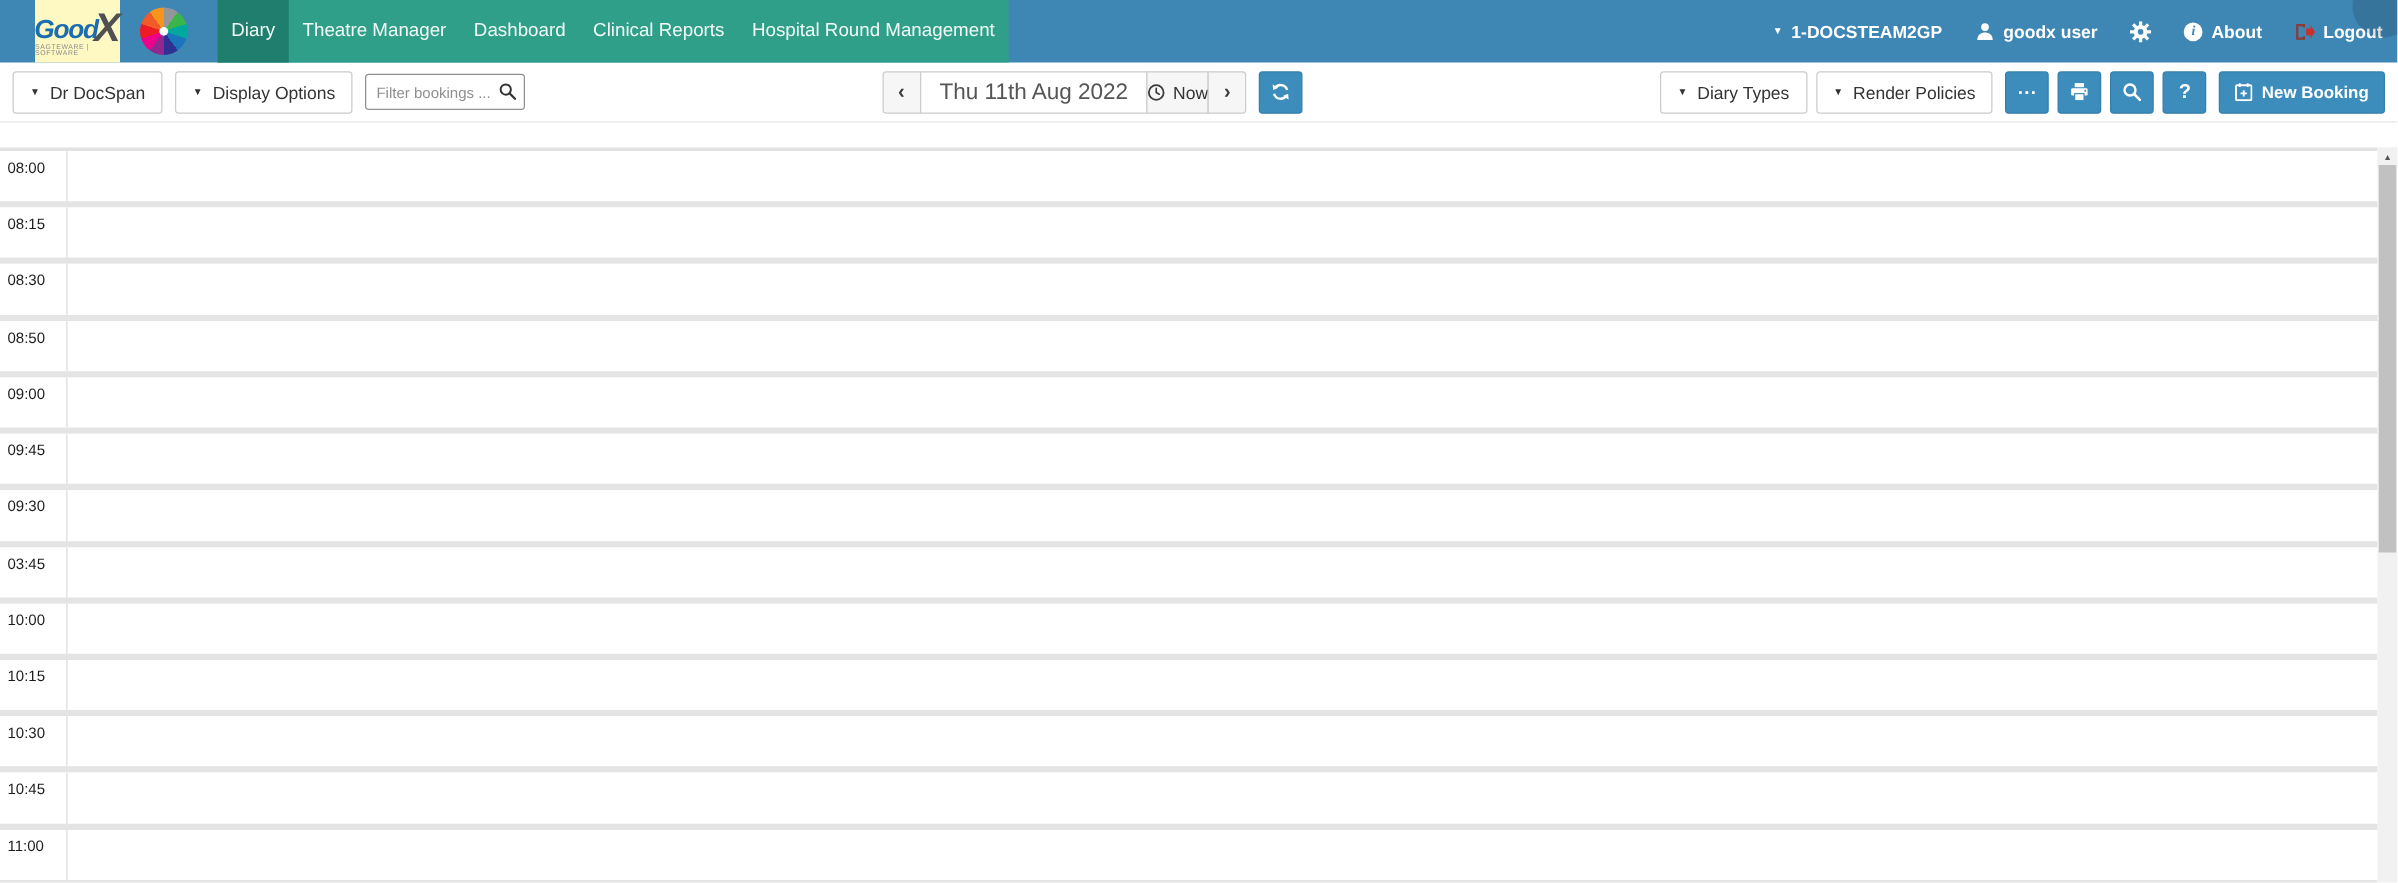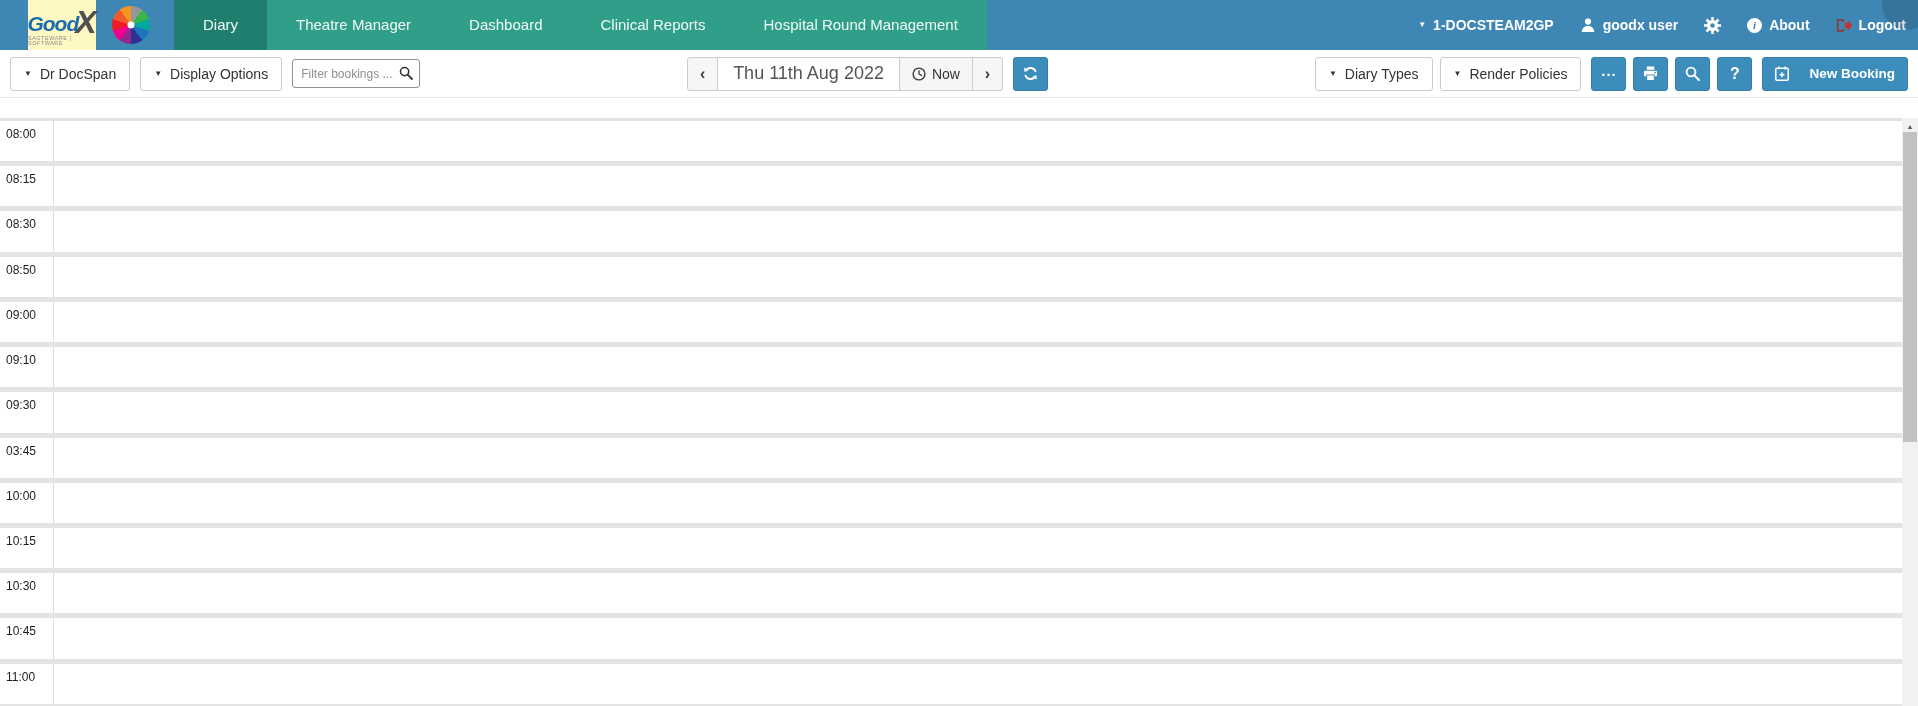--- a/index.html
+++ b/index.html
@@ -25,21 +25,21 @@
   .logo-x{font-style:italic;font-weight:700;font-size:32px;color:#4f5052;margin-left:-3px;margin-bottom:-4px;}
   .logo-tagline{font-size:5.5px;color:#8a8a8a;letter-spacing:.5px;margin-top:2px;}
   .wheel{align-self:center;margin:0 24px 0 16px;width:38px;height:38px;border-radius:50%;
     position:relative;cursor:pointer;
     background:conic-gradient(#959699 0 36deg,#39b54a 36deg 72deg,#00a99d 72deg 108deg,
       #1b75bc 108deg 144deg,#2e3192 144deg 180deg,#92278f 180deg 216deg,#ec008c 216deg 252deg,
       #ed1c24 252deg 288deg,#f15a29 288deg 324deg,#f7941d 324deg 360deg);}
   .wheel-center{position:absolute;left:50%;top:50%;width:7px;height:7px;border-radius:50%;
     background:#fff;transform:translate(-50%,-50%);}
   .main-nav{display:flex;background:var(--nav-green);}
-  .nav-item{display:block;padding:0 29px;line-height:50px;font-size:15px;color:#f2faf7;
+  .nav-item{display:block;padding:0 11px;line-height:50px;font-size:15px;color:#f2faf7;
     text-decoration:none;cursor:pointer;white-space:nowrap;}
   .nav-item.active{background:var(--nav-active-green);}
   .topbar-spacer{flex:1;}
   .topbar-right{display:flex;align-items:center;gap:26px;padding-right:12px;font-size:14px;font-weight:600;}
   .tb-item{display:flex;align-items:center;gap:7px;cursor:pointer;white-space:nowrap;}
   .caret{font-size:8px;line-height:1;}
   .ticon{display:inline-flex;align-items:center;justify-content:center;}
   .info-badge{width:15px;height:15px;border-radius:50%;background:#fff;color:var(--topbar-blue);
     font-family:"Liberation Serif",serif;font-weight:700;font-style:italic;font-size:11px;
     display:inline-flex;align-items:center;justify-content:center;}
@@ -63,28 +63,28 @@
   .filter-search-icon{position:absolute;right:7px;top:7px;}
 
   .center-group{margin:0 auto;display:flex;align-items:center;}
   .btn-group{display:flex;}
   .btn-group .btn{border-radius:0;margin-left:-1px;}
   .btn-group .btn:first-child{border-radius:3px 0 0 3px;margin-left:0;}
   .btn-group .btn:last-child{border-radius:0 3px 3px 0;}
   .btn-lightgray{background:#f6f6f6;}
   .btn-chevron{width:31px;font-size:16px;font-weight:700;color:#3a3a3a;}
   .date-btn{padding:0 15px;font-size:18px;color:#555;justify-content:center;}
-  .now-btn{padding:0 12px;gap:6px;font-size:14px;color:#333;}
+  .now-btn{padding:0 0;gap:6px;font-size:14px;color:#333;}
 
   .btn-blue{background:var(--accent-blue);border-color:var(--accent-blue-border);color:#fff;}
   .btn-icon{width:35px;padding:0;}
   .btn-sm-gap{margin-left:7px;}
   .more-dots{font-weight:700;font-size:15px;letter-spacing:1px;margin-top:-6px;}
   .qmark{font-weight:700;font-size:16px;}
-  .new-booking{padding:0 12px;gap:20px;font-size:13.5px;font-weight:600;}
+  .new-booking{padding:0 12px;gap:7px;font-size:13.5px;font-weight:600;}
 
   
   .calendar{position:relative;height:608px;}
   .grid{margin-top:20px;border-top:3px solid var(--grid-line);width:calc(100% - 16px);}
   .slot-row{display:flex;height:45.23px;border-bottom:5px solid #e4e4e4;background:#fff;justify-content:center;}
   .time-cell{width:54px;border-right:1px solid #ddd;padding:6px 0 0 6px;
     font-size:12px;color:#1c1c1c;}
   .slot-cell{flex:1;cursor:pointer;}
 
   .vscrollbar{position:absolute;top:0;right:0;bottom:0;width:16px;background:#f1f1f1;}
@@ -282,21 +282,21 @@
   </div>
       <div class="slot-row">
     <div class="time-cell">08:50</div>
     <div class="slot-cell"></div>
   </div>
       <div class="slot-row">
     <div class="time-cell">09:00</div>
     <div class="slot-cell"></div>
   </div>
       <div class="slot-row">
-    <div class="time-cell">09:10</div>
+    <div class="time-cell">09:45</div>
     <div class="slot-cell"></div>
   </div>
       <div class="slot-row">
     <div class="time-cell">09:30</div>
     <div class="slot-cell"></div>
   </div>
       <div class="slot-row">
     <div class="time-cell">03:45</div>
     <div class="slot-cell"></div>
   </div>

